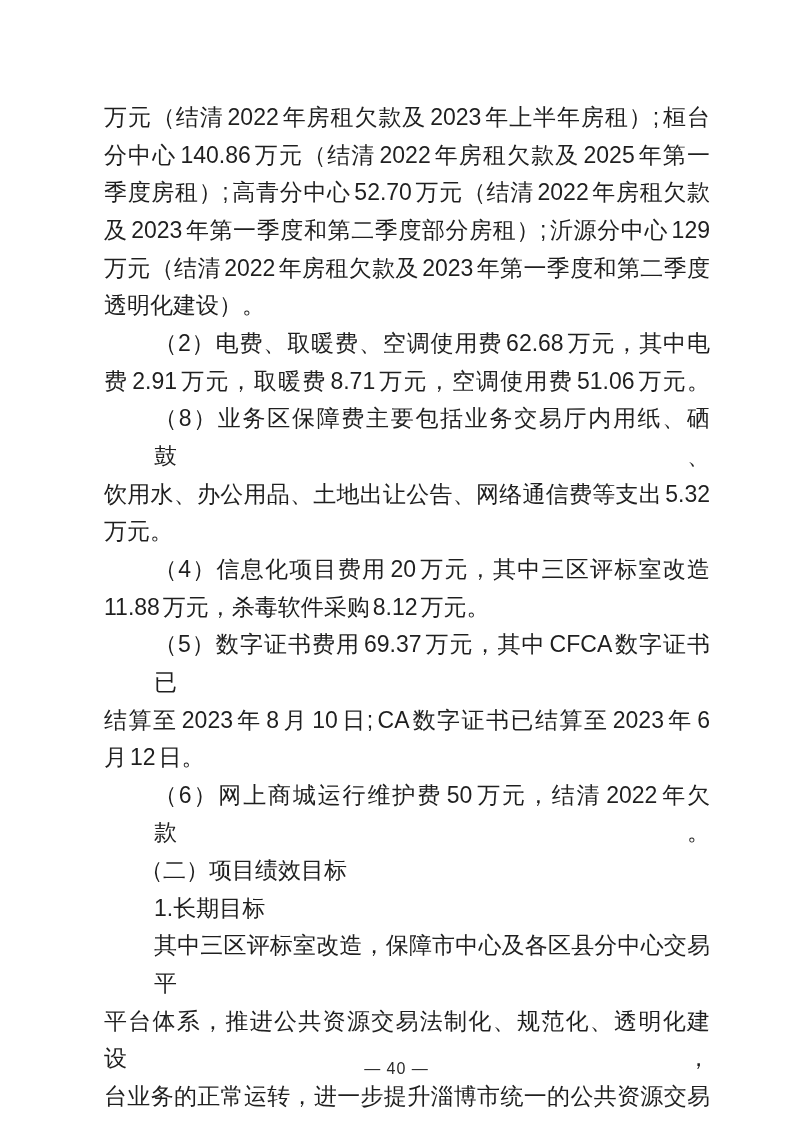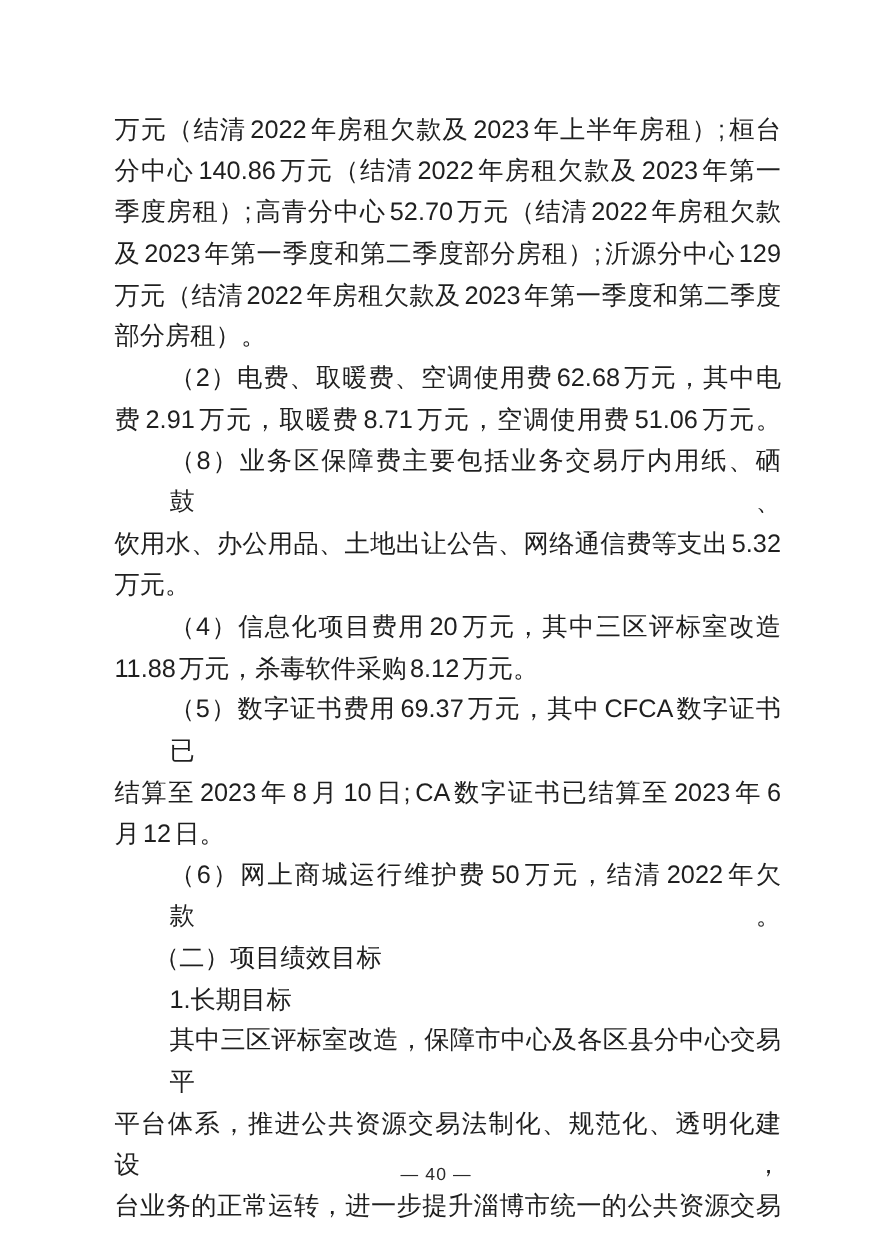--- a/index.html
+++ b/index.html
@@ -46,25 +46,25 @@
     letter-spacing: 1px;
     color: #2a2a2a;
   }
 </style>
 </head>
 <body>
 
 <div class="page">
   <div class="text-block">
       <div class="line ind0 fill">万元（结清 2022 年房租欠款及 2023 年上半年房租）; 桓台</div>
-      <div class="line ind0 fill">分中心 140.86 万元（结清 2022 年房租欠款及 2023 年第一</div>
+      <div class="line ind0 fill">分中心 140.86 万元（结清 2022 年房租欠款及 2025 年第一</div>
       <div class="line ind0 fill">季度房租）; 高青分中心 52.70 万元（结清 2022 年房租欠款</div>
       <div class="line ind0 fill">及 2023 年第一季度和第二季度部分房租）; 沂源分中心 129</div>
       <div class="line ind0 fill">万元（结清 2022 年房租欠款及 2023 年第一季度和第二季度</div>
-      <div class="line ind0">部分房租）。</div>
+      <div class="line ind0">透明化建设）。</div>
       <div class="line ind2 fill">（2）电费、取暖费、空调使用费 62.68 万元，其中电</div>
       <div class="line ind0 fill">费 2.91 万元，取暖费 8.71 万元，空调使用费 51.06 万元。</div>
       <div class="line ind2 fill">（8）业务区保障费主要包括业务交易厅内用纸、硒鼓、</div>
       <div class="line ind0 fill">饮用水、办公用品、土地出让公告、网络通信费等支出 5.32</div>
       <div class="line ind0">万元。</div>
       <div class="line ind2 fill">（4）信息化项目费用 20 万元，其中三区评标室改造</div>
       <div class="line ind0">11.88 万元，杀毒软件采购 8.12 万元。</div>
       <div class="line ind2 fill">（5）数字证书费用 69.37 万元，其中 CFCA 数字证书已</div>
       <div class="line ind0 fill">结算至 2023 年 8 月 10 日; CA 数字证书已结算至 2023 年 6</div>
       <div class="line ind0">月 12 日。</div>

